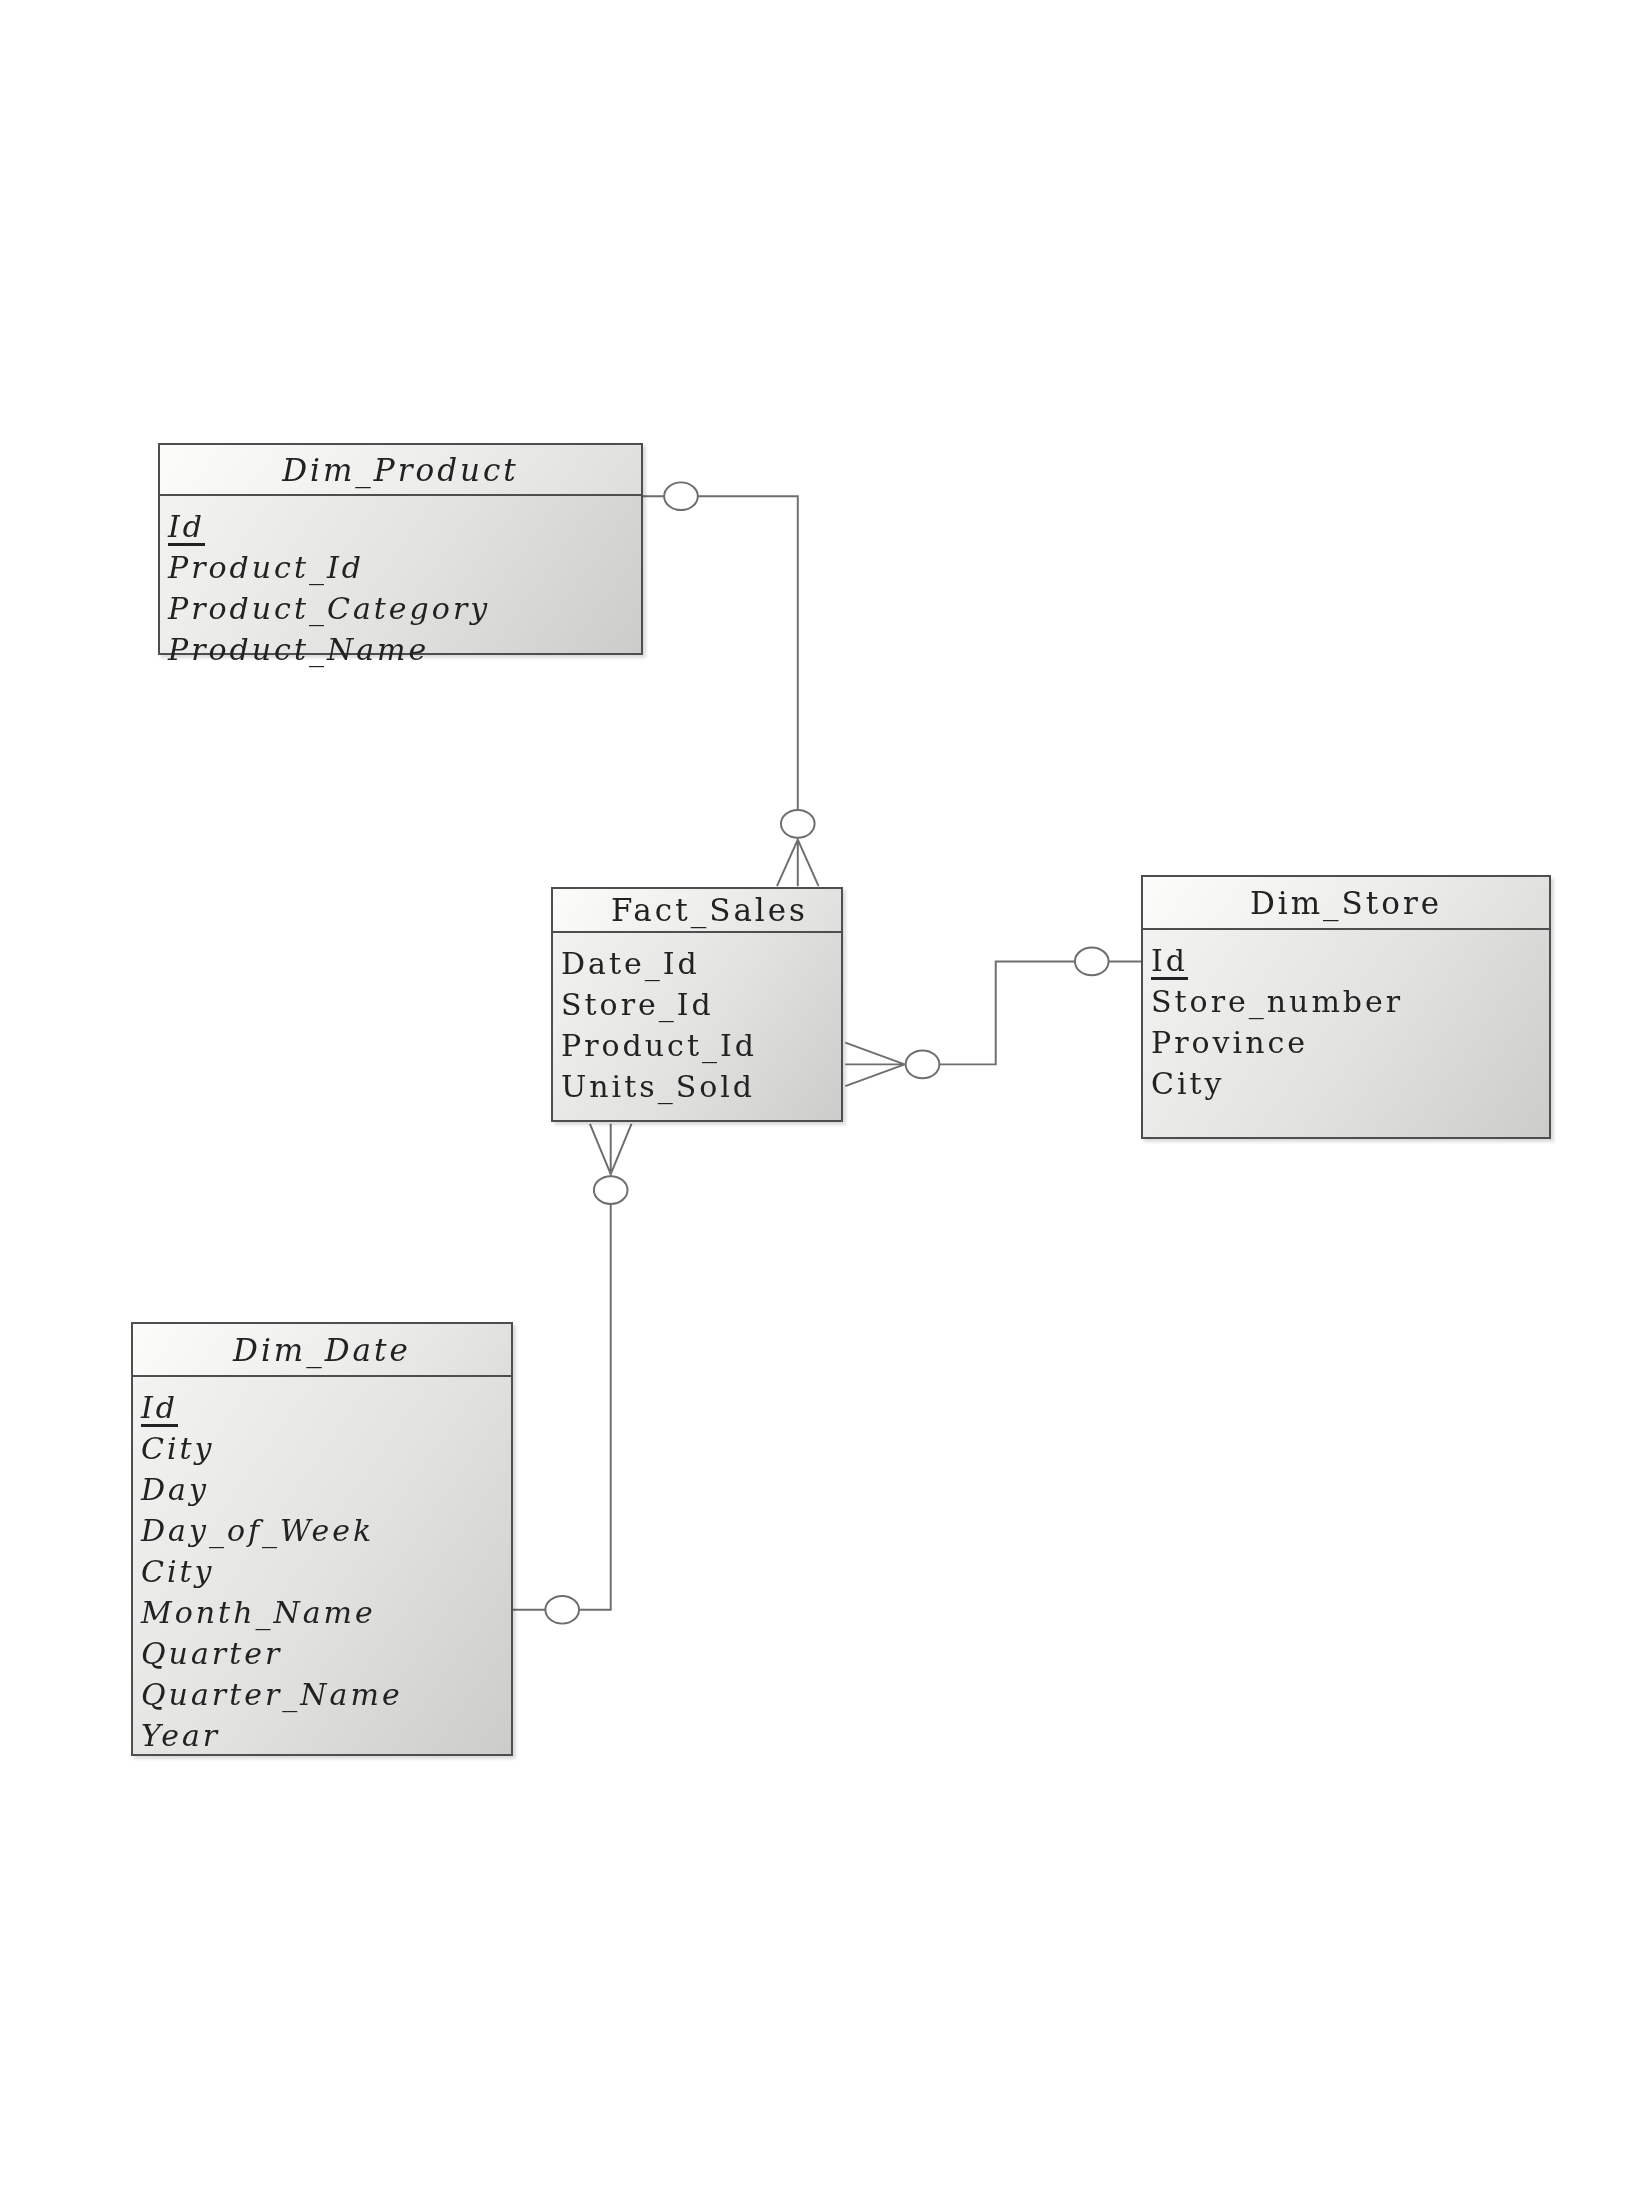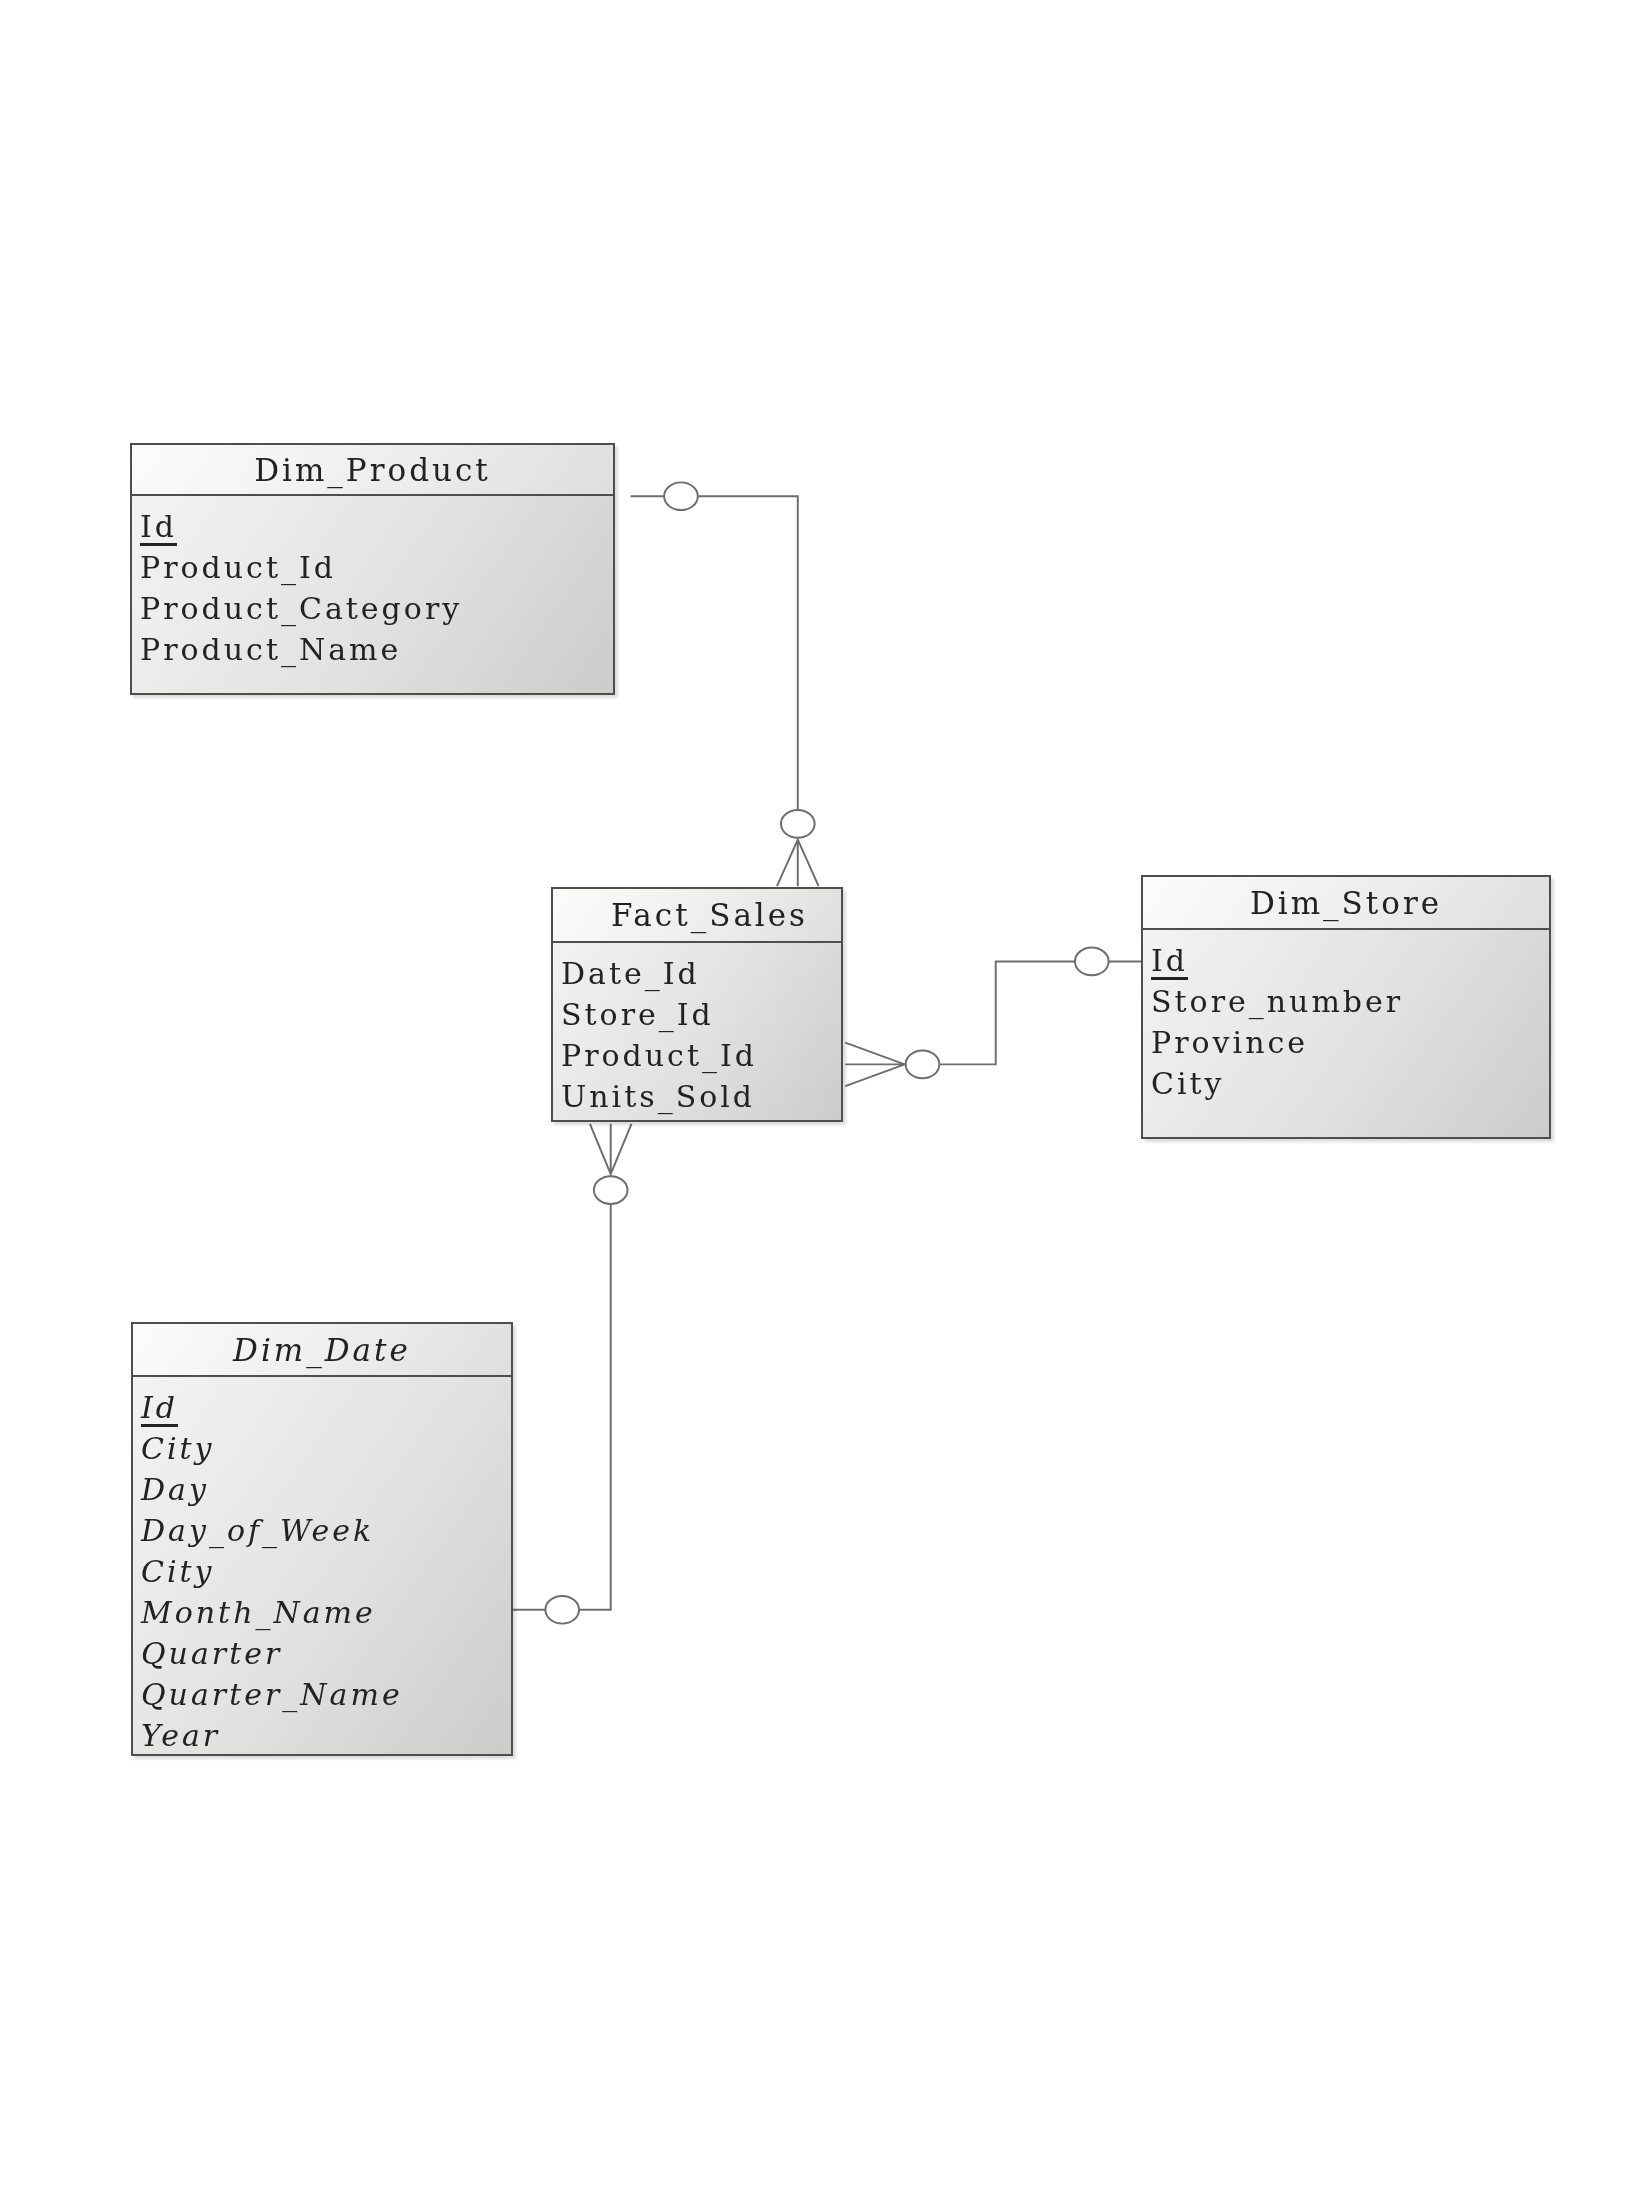--- a/index.html
+++ b/index.html
@@ -87,34 +87,34 @@
     </g>
 
     <g>
       <path class="conn" d="M914,1075 H1006 V971 H1153"></path>
       <path class="conn" d="M914,1075 L854,1053 M914,1075 L854,1075 M914,1075 L854,1097"></path>
       <ellipse class="card-circle" cx="932" cy="1075" rx="17" ry="14"></ellipse>
       <ellipse class="card-circle" cx="1103" cy="971" rx="17" ry="14"></ellipse>
     </g>
   </svg>
 
-  <div class="entity" style="left:130px; top:443px; width:485px; height:252px;">
+  <div class="entity" style="left:158px; top:443px; width:485px; height:212px;font-style:italic;">
     <div class="entity-header" style="height:51px;">
       <span>Dim_Product</span>
     </div>
     <div class="entity-body">
       <div class="field"><span class="pk">Id</span></div>
       <div class="field"><span>Product_Id</span></div>
       <div class="field"><span>Product_Category</span></div>
       <div class="field"><span>Product_Name</span></div>
     </div>
   </div>
 
   <div class="entity" style="left:551px; top:887px; width:292px; height:235px;">
-    <div class="entity-header" style="height:54px;padding-left:25px;">
+    <div class="entity-header" style="height:44px;padding-left:25px;">
       <span>Fact_Sales</span>
     </div>
     <div class="entity-body">
       <div class="field"><span>Date_Id</span></div>
       <div class="field"><span>Store_Id</span></div>
       <div class="field"><span>Product_Id</span></div>
       <div class="field"><span>Units_Sold</span></div>
     </div>
   </div>
 

